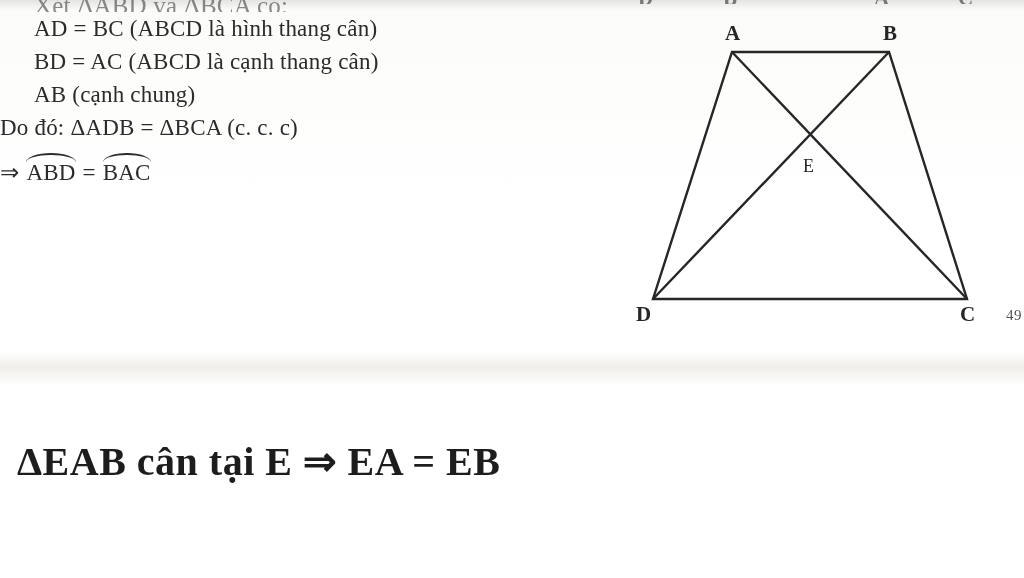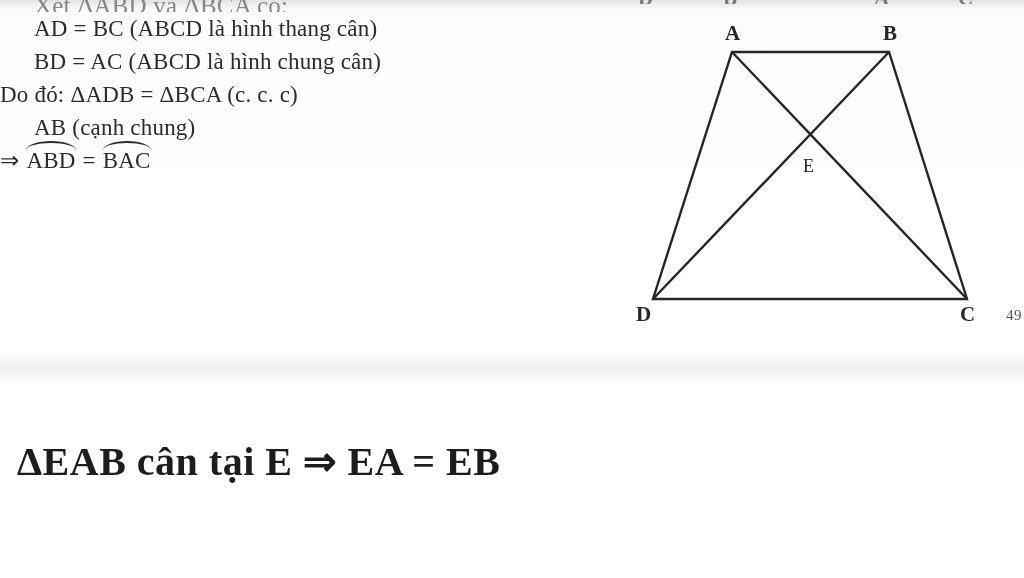--- a/index.html
+++ b/index.html
@@ -57,20 +57,21 @@
     height: 18px;
     overflow: hidden;
     line-height: 24px;
   }
   .indent-1 { padding-left: 34px; }
   .indent-0 { padding-left: 0px; }
 
   .overline-pair {
     display: inline-block;
     position: relative;
+    margin-top: 12px;
   }
   .ovl {
     display: inline-block;
     position: relative;
     padding: 0 1px;
   }
   .ovl::before {
     content: "";
     position: absolute;
     left: 1px;
@@ -127,23 +128,23 @@
 </head>
 <body>
 
 <div class="page">
 
   <div class="scan-shadow-top"></div>
 
   <div class="proof-block">
     <div class="line clipped indent-1">Xét ΔABD và ΔBCA có:</div>
     <div class="line indent-1">AD = BC (ABCD là hình thang cân)</div>
-    <div class="line indent-1">BD = AC (ABCD là hình chung cân)</div>
+    <div class="line indent-1">BD = AC (ABCD là cạnh thang cân)</div>
+    <div class="line indent-1">AB (cạnh chung)</div>
     <div class="line indent-0">Do đó: ΔADB = ΔBCA (c. c. c)</div>
-    <div class="line indent-1">AB (cạnh chung)</div>
     <div class="line indent-0">
       <span>⇒ </span><span class="overline-pair"><span class="ovl">ABD</span><span> = </span><span class="ovl">BAC</span></span>
     </div>
   </div>
 
   <div class="figure">
     <svg width="424" height="345" viewBox="0 0 424 345">
 
       <polygon points="132,52 289,52 367,299 53,299" fill="none" stroke="#262626" stroke-width="2.4"></polygon>
 

